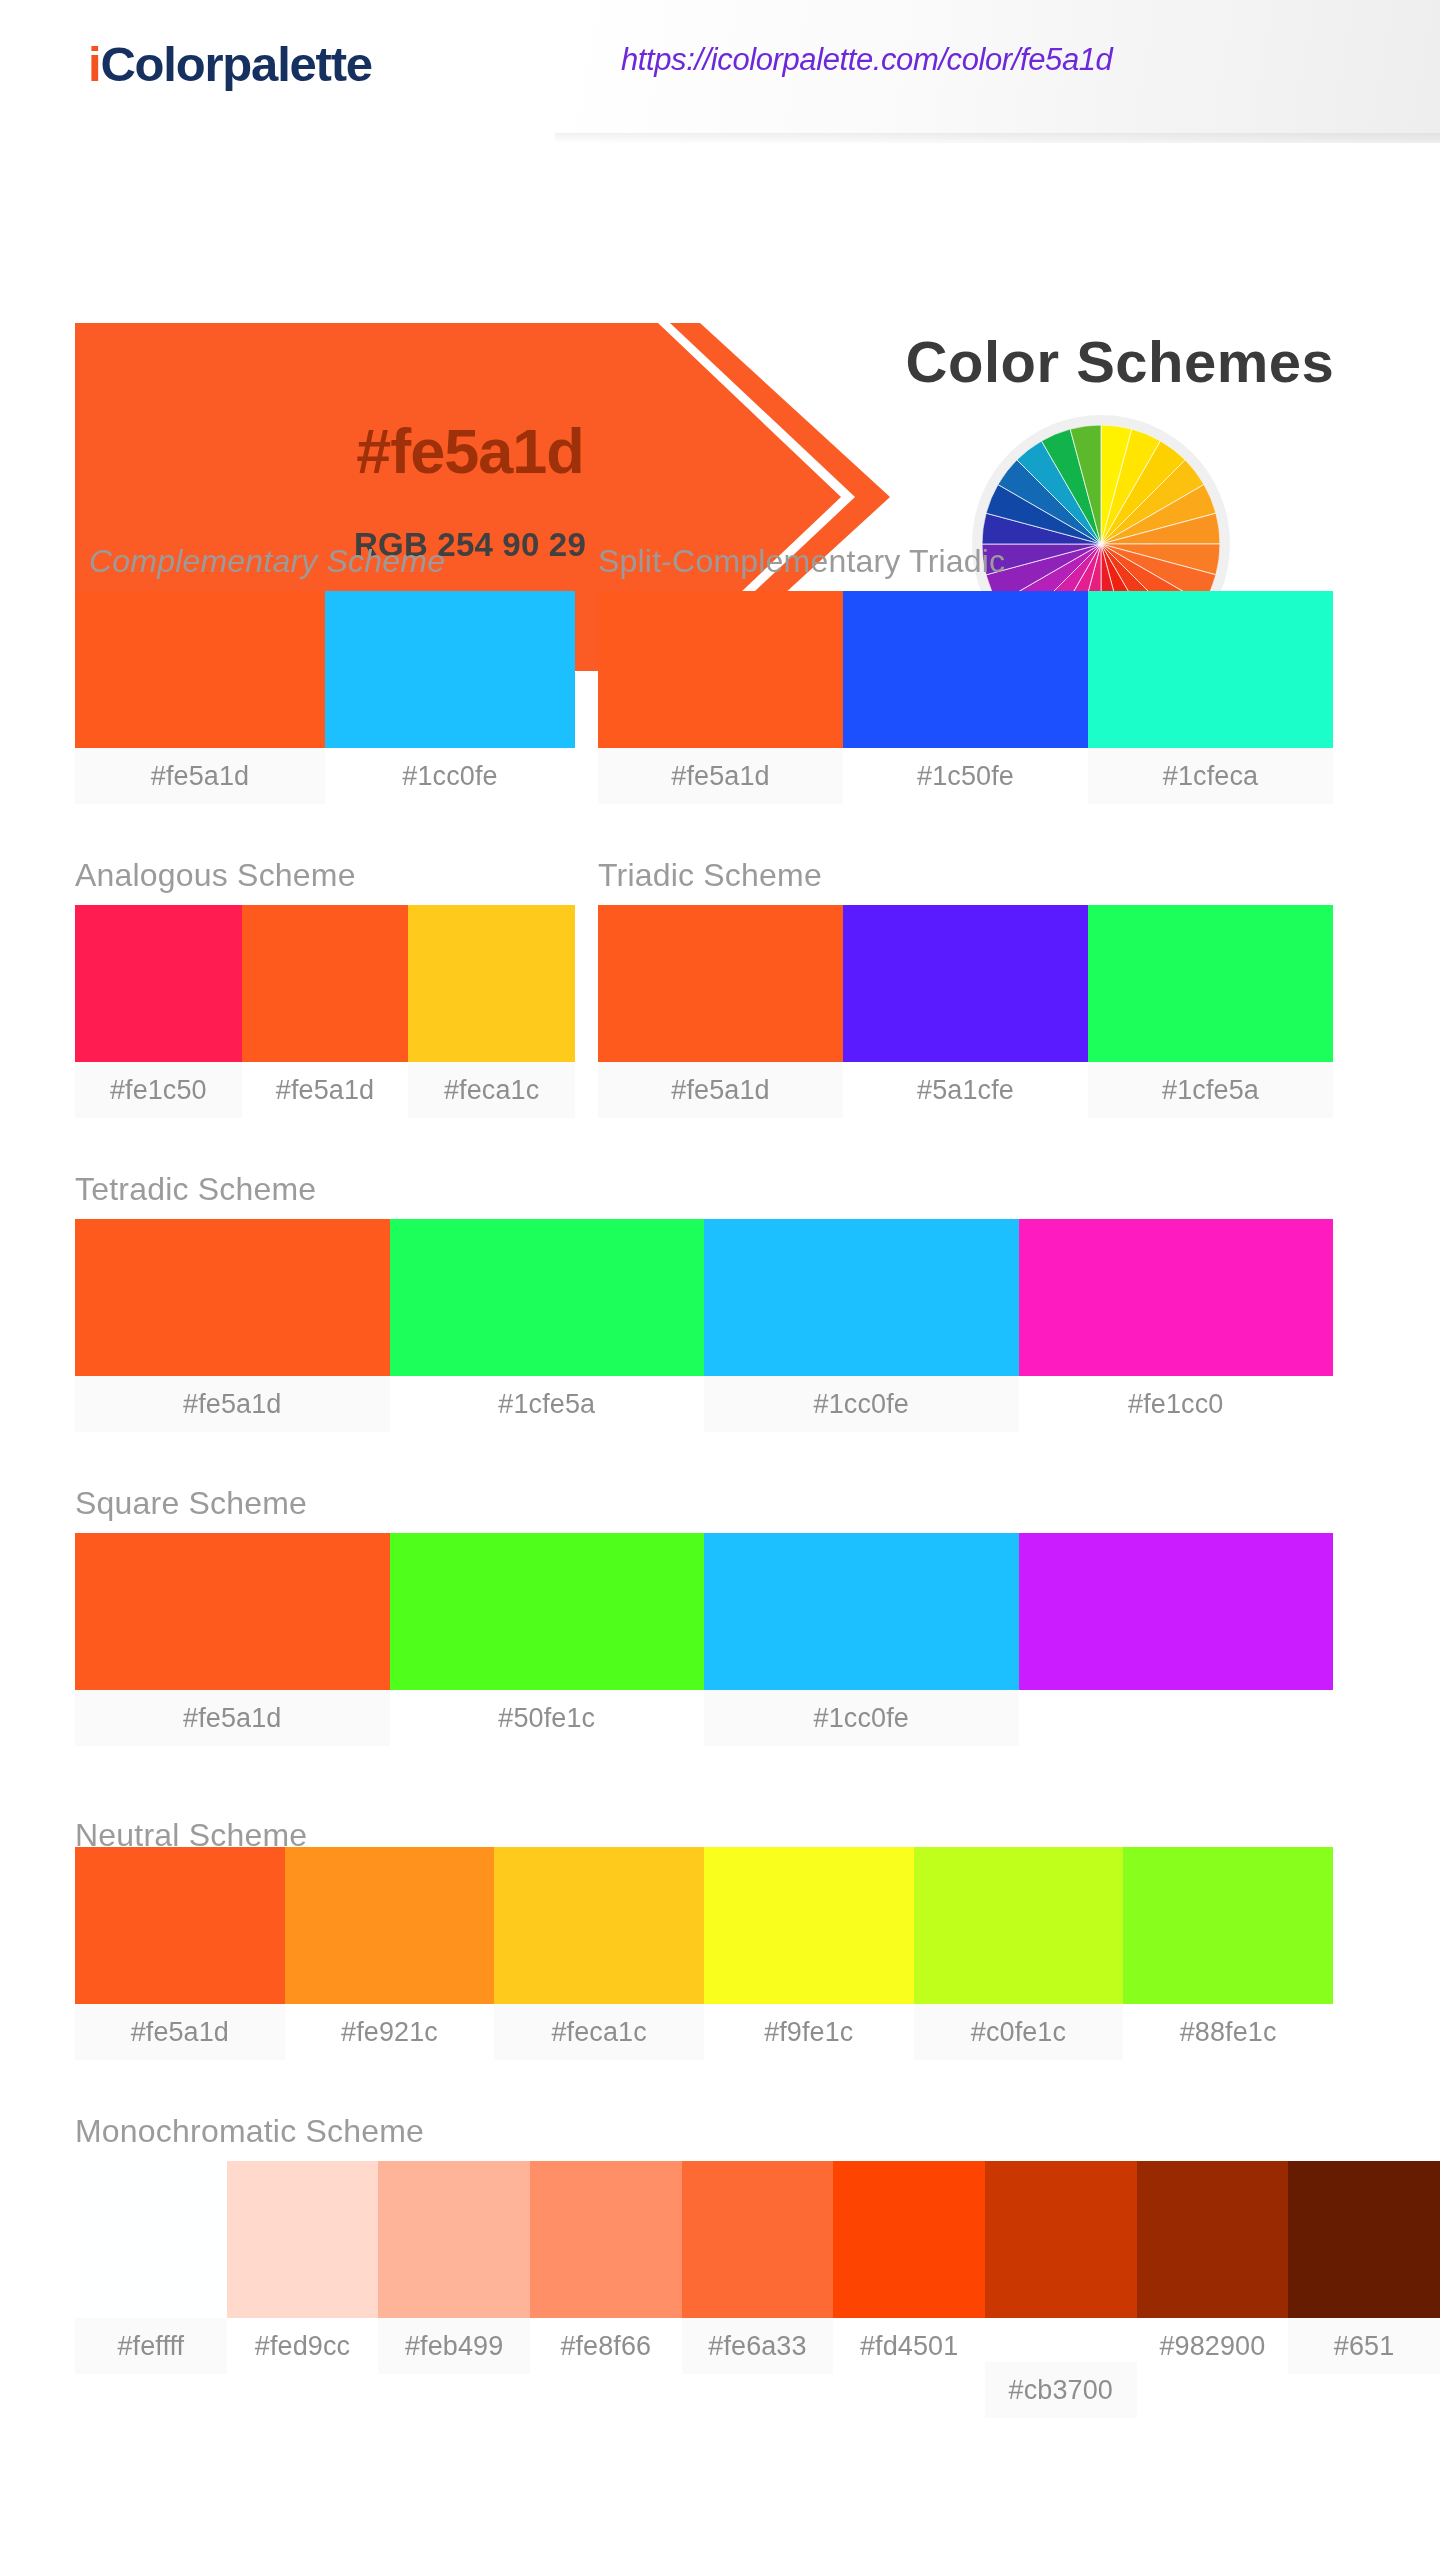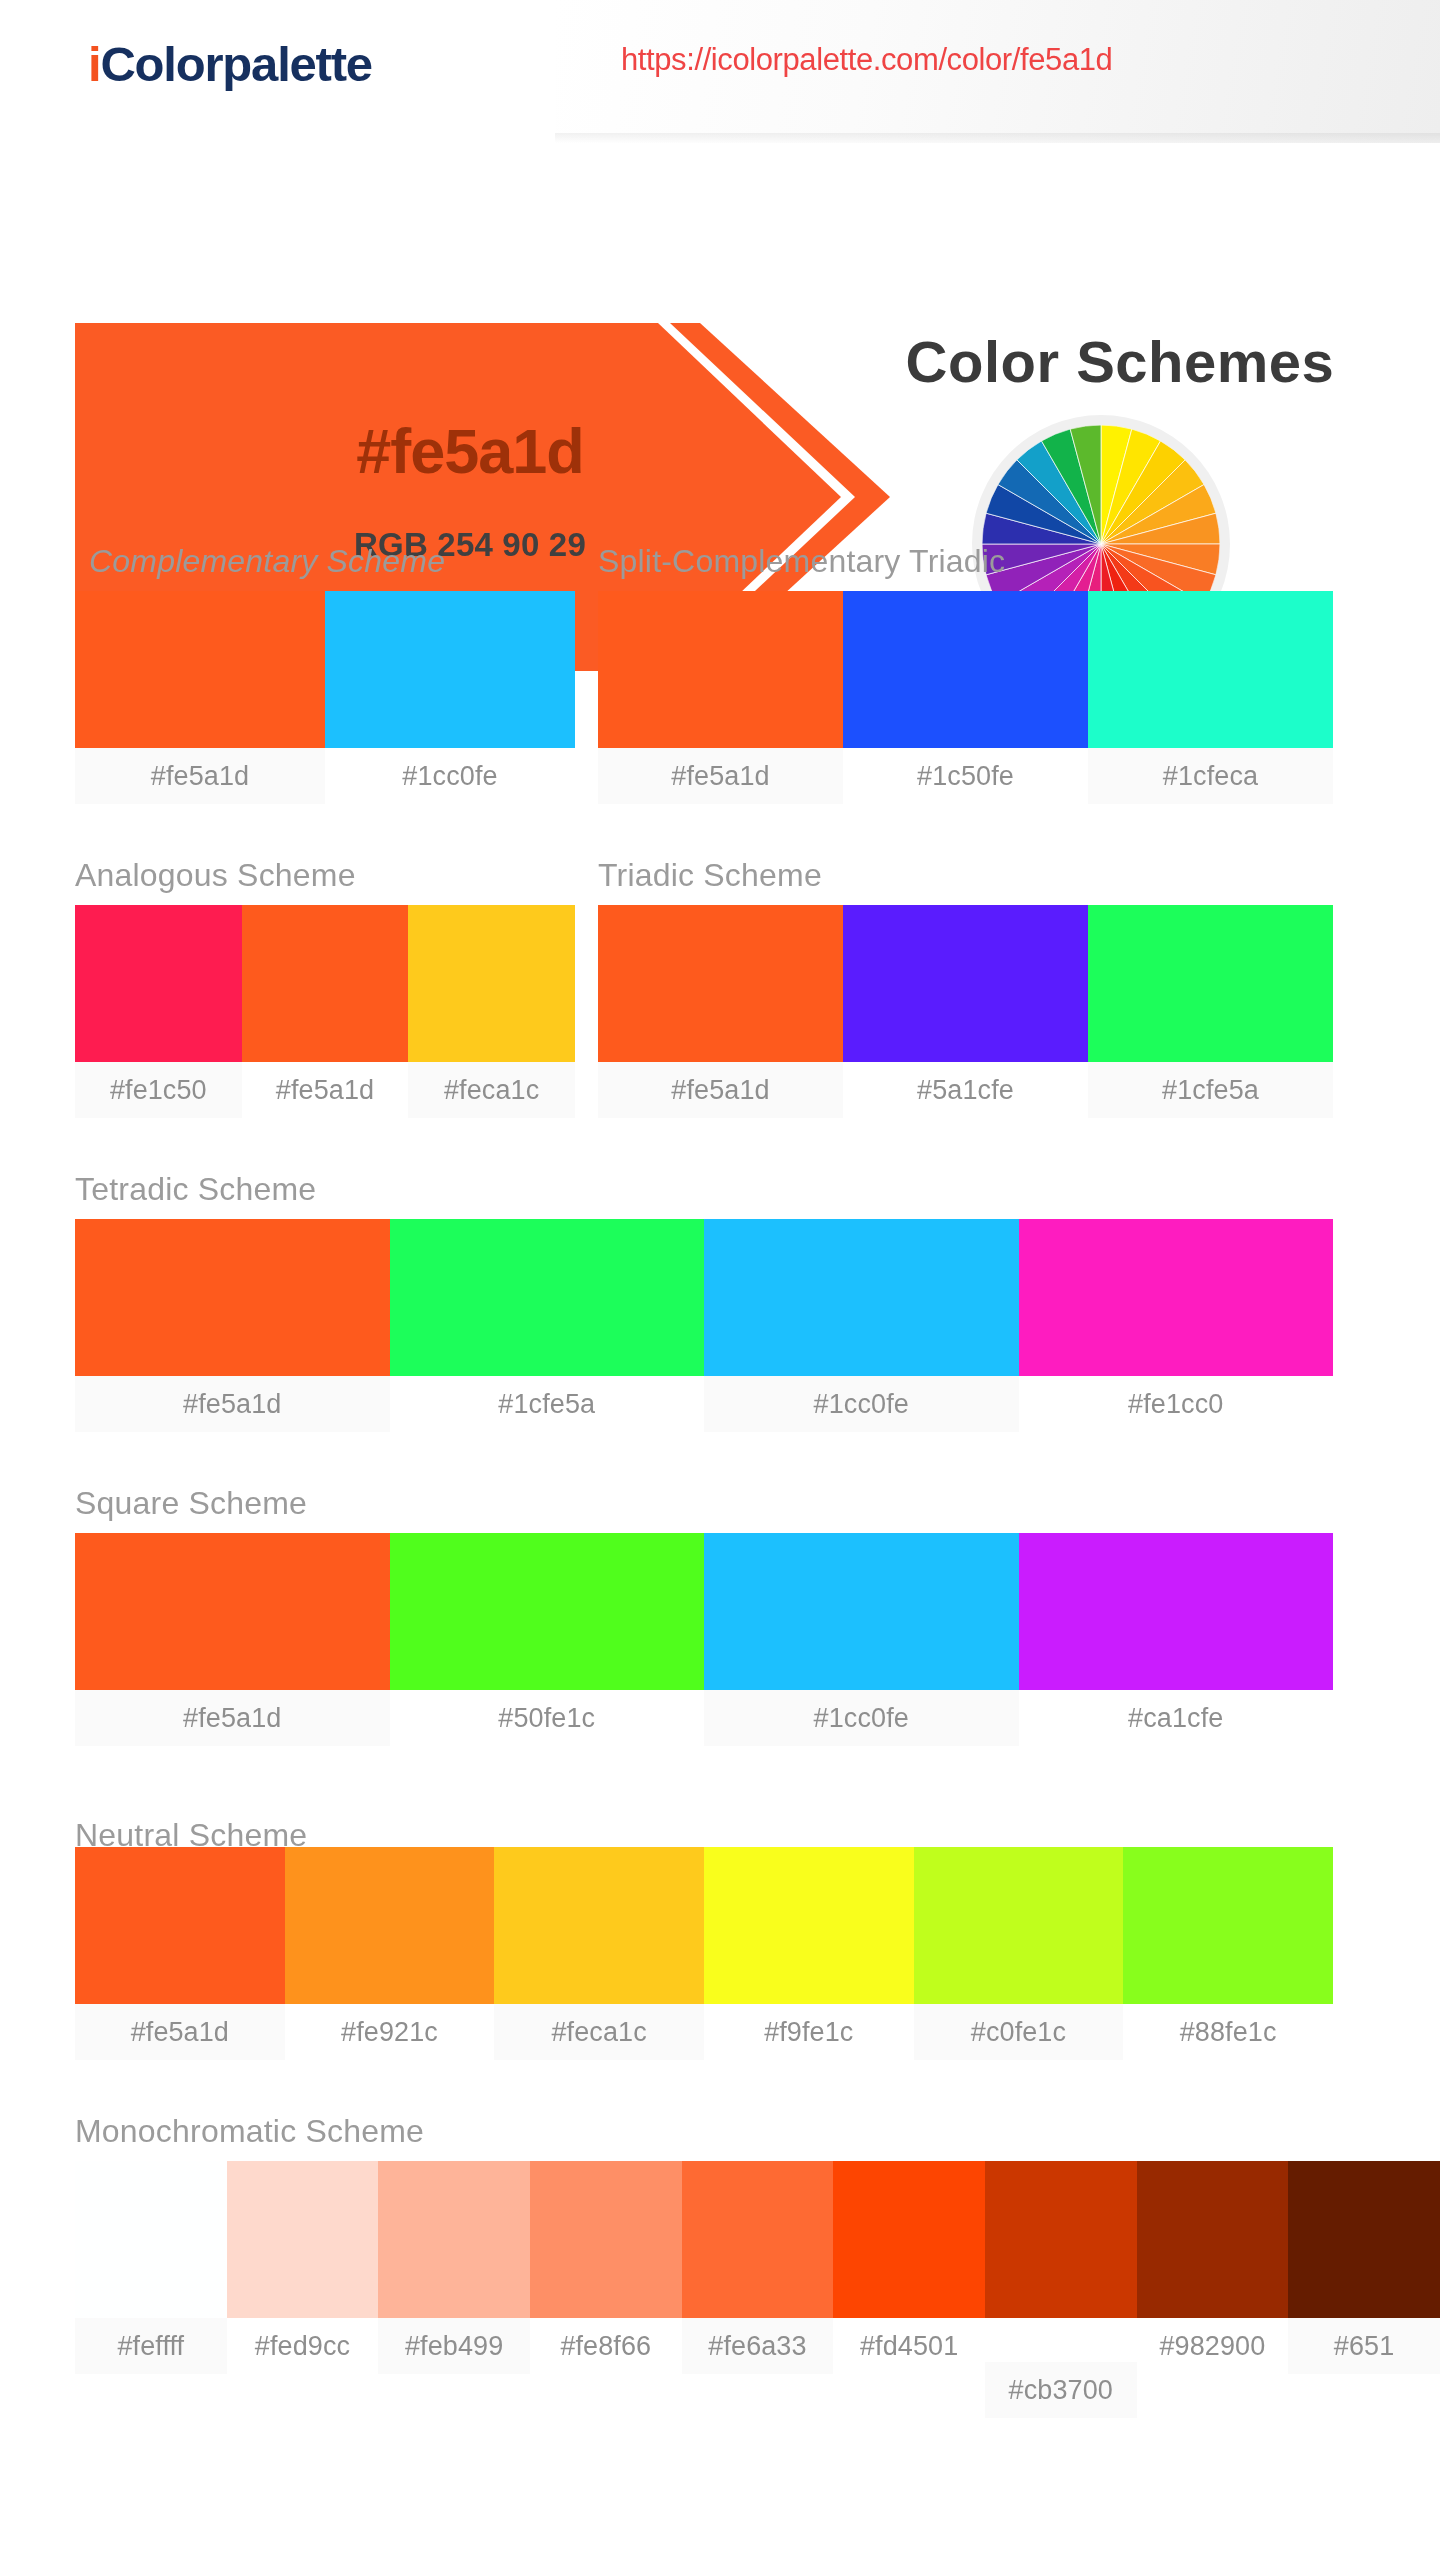--- a/index.html
+++ b/index.html
@@ -45,24 +45,25 @@
     z-index: 4;
   }
   #brand .brand-i { color: #f4521f; }
   #brand .brand-rest { color: #16305f; }
 
   #page-url {
     position: absolute;
     left: 621px;
     top: 42px;
     font-size: 31px;
-    color: #ef4444;
+    color: #6d28d9;
     letter-spacing: -0.4px;
     white-space: nowrap;
     z-index: 4;
+    font-style: italic;
   }
 
   
   #hero {
     position: relative;
     width: 1440px;
     height: 400px;
   }
   #hero-arrow-outline {
     position: absolute;
@@ -296,21 +297,20 @@
       <div class="swatches" style="left: 0px; top: 48px; width: 1258px;">
         <div class="swatch" style="width: 314.5px; background: rgb(254, 90, 29);"></div>
         <div class="swatch" style="width: 314.5px; background: rgb(80, 254, 28);"></div>
         <div class="swatch" style="width: 314.5px; background: rgb(28, 192, 254);"></div>
         <div class="swatch" style="width: 314.5px; background: rgb(202, 28, 254);"></div>
       </div>
       <div class="labels" style="left: 0px; top: 205px; width: 1258px;">
         <div class="label-cell shade" style="width: 314.5px;">#fe5a1d</div>
         <div class="label-cell" style="width: 314.5px;">#50fe1c</div>
         <div class="label-cell shade" style="width: 314.5px;">#1cc0fe</div>
-        <div class="label-cell" style="width: 314.5px;">#ca1cfe</div>
       </div>
     </div>
     <div class="scheme-row" style="left: 75px; top: 1256px; width: 1258px;">
       <div class="scheme-title" style="left: 0px; top: 0px; margin-top: 18px;">Neutral Scheme</div>
       <div class="swatches" style="left: 0px; top: 48px; width: 1258px;">
         <div class="swatch" style="width: 209.667px; background: rgb(254, 90, 29);"></div>
         <div class="swatch" style="width: 209.667px; background: rgb(254, 146, 28);"></div>
         <div class="swatch" style="width: 209.667px; background: rgb(254, 202, 28);"></div>
         <div class="swatch" style="width: 209.667px; background: rgb(249, 254, 28);"></div>
         <div class="swatch" style="width: 209.667px; background: rgb(192, 254, 28);"></div>

